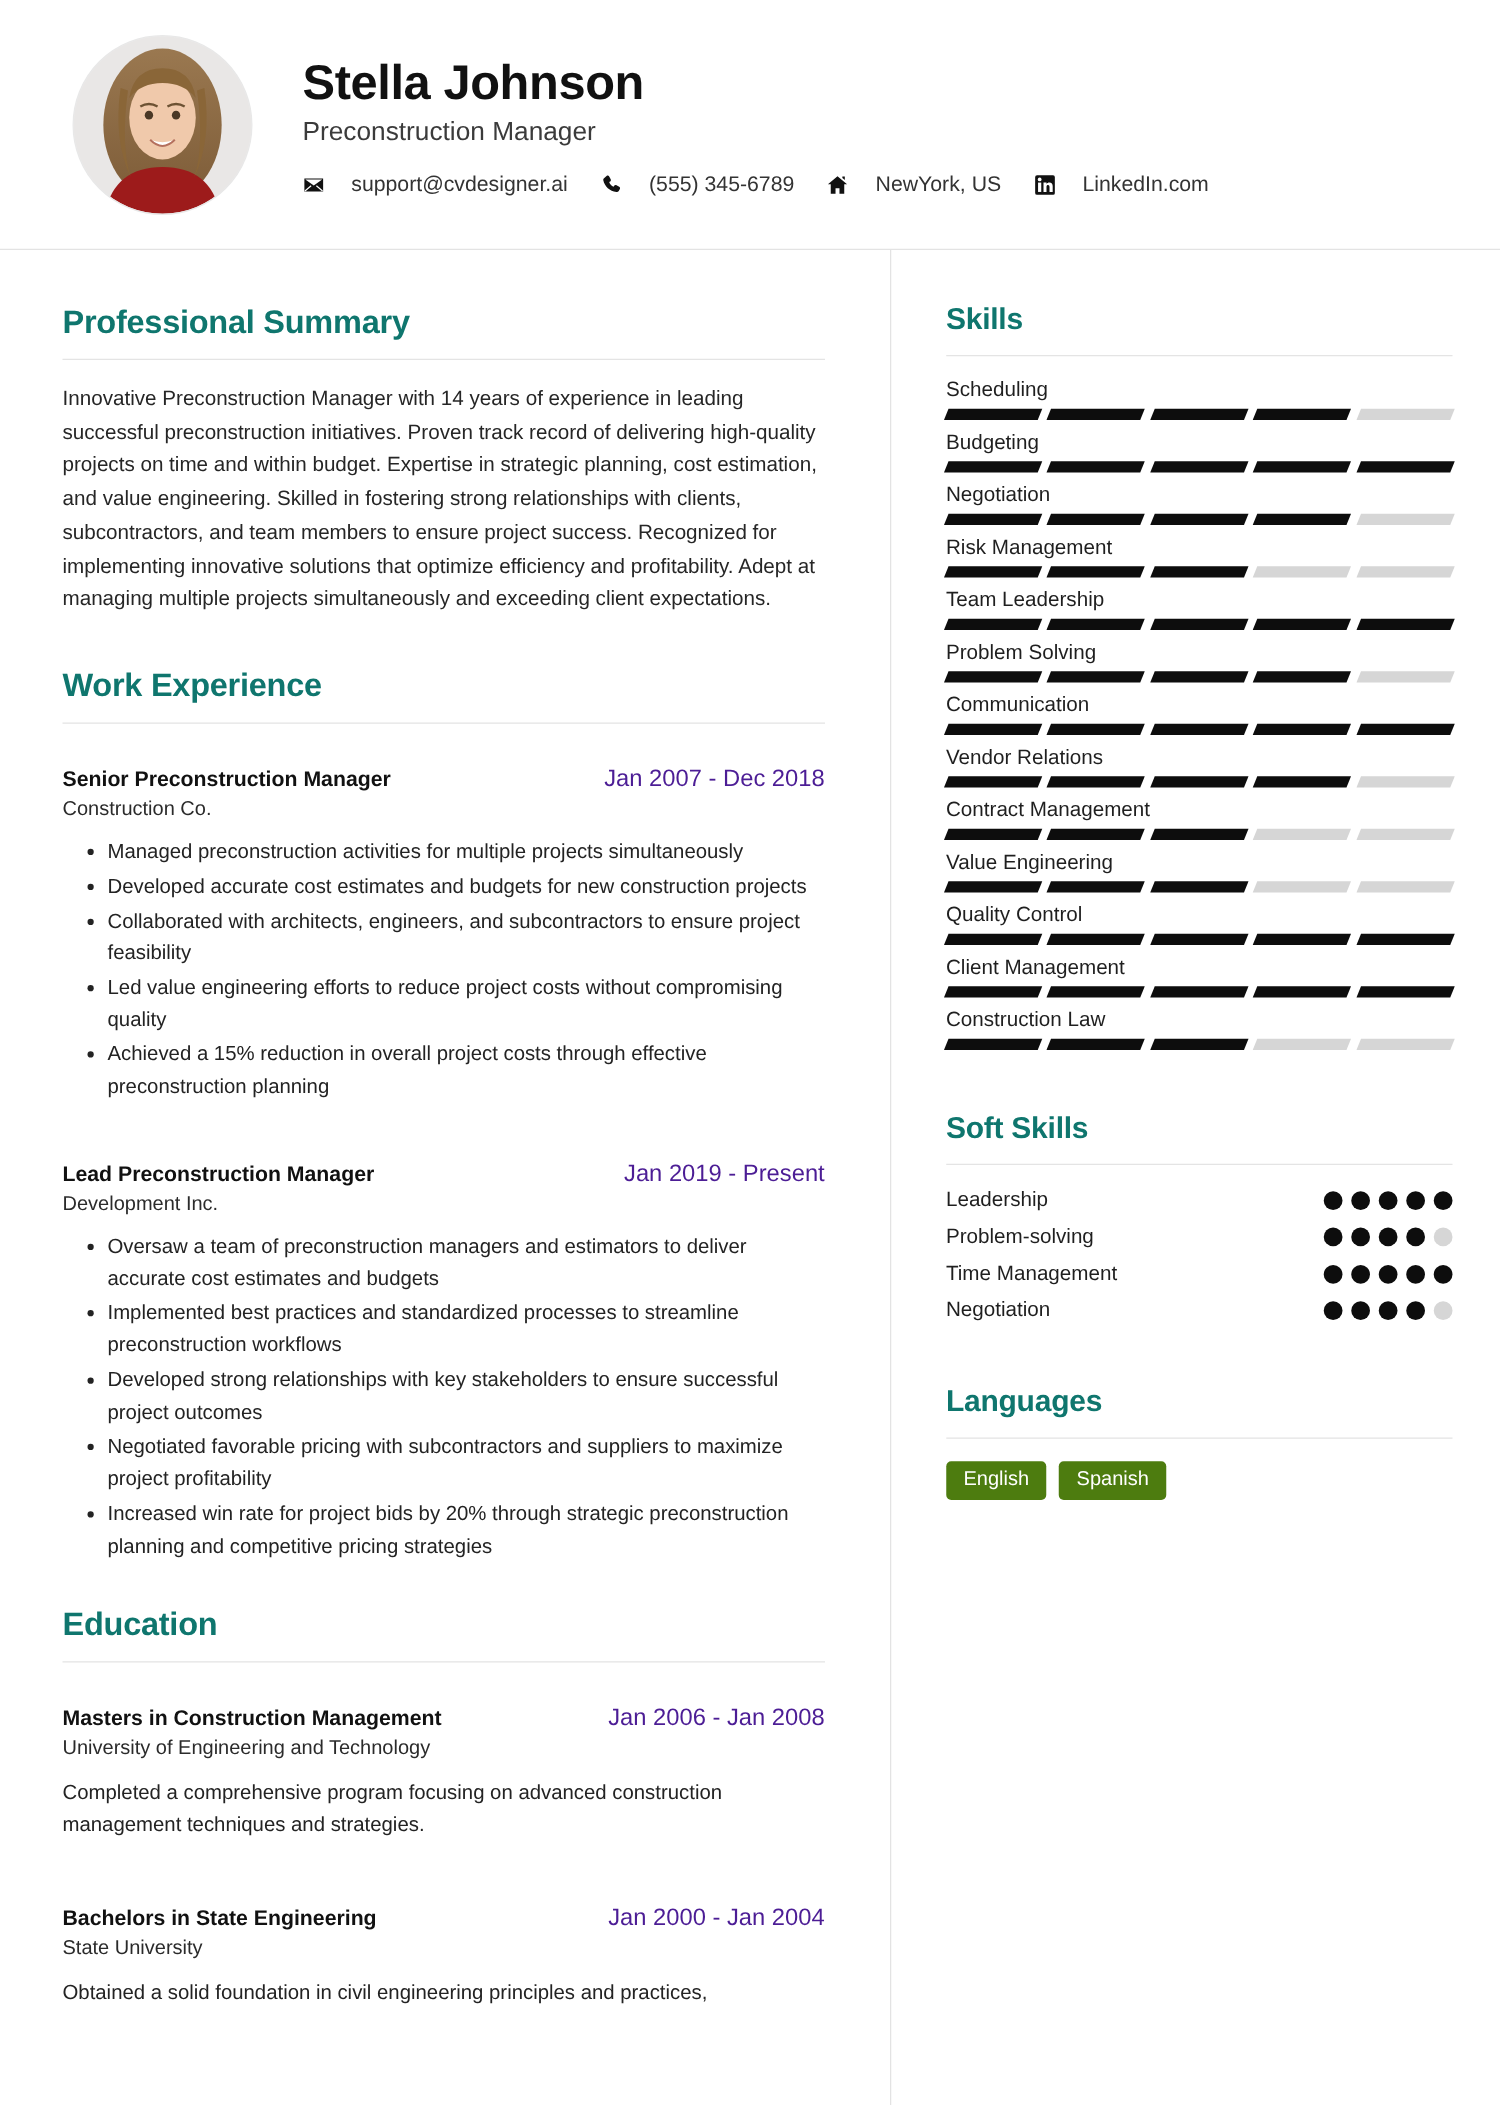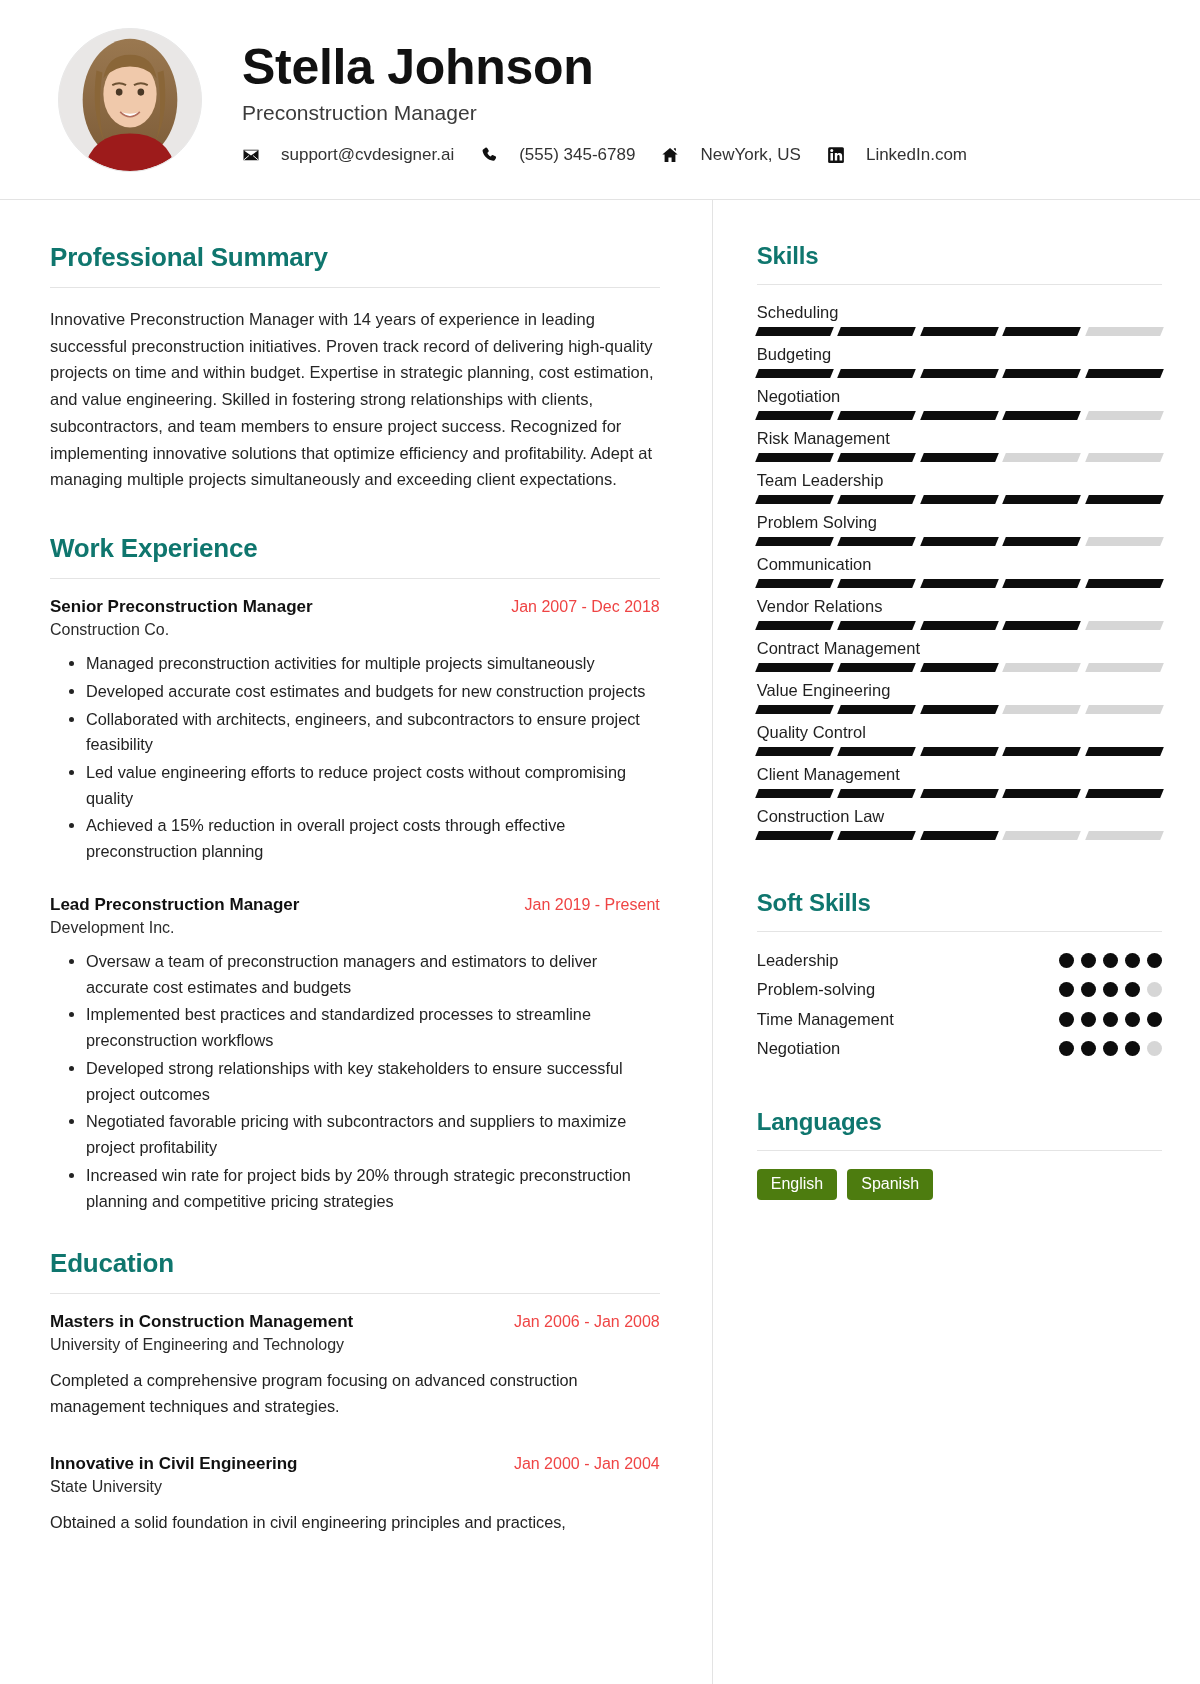--- a/index.html
+++ b/index.html
@@ -34,21 +34,21 @@
     overflow: hidden;
     flex: 0 0 144px;
     border: 1px solid #e8e8e8;
     background: #eceaea;
     position: relative;
   }
   .avatar-svg { display:block; width:100%; height:100%; }
 
   .head-text { margin-left: 40px; padding-top: 4px; }
   .name {
-    font-size: 50px;
+    font-size: 39px;
     font-weight: 700;
     letter-spacing: -0.3px;
     line-height: 1.12;
     color: #111;
   }
   .role {
     font-size: 21px;
     font-weight: 400;
     color: #3b3b3b;
     margin-top: 6px;
@@ -110,24 +110,25 @@
     display: flex;
     justify-content: space-between;
     align-items: baseline;
   }
   .entry-title {
     font-size: 17px;
     font-weight: 700;
     color: #111;
   }
   .entry-date {
-    font-size: 16px;
-    color: #ef4444;
+    font-size: 19px;
+    color: #4c1d95;
     white-space: nowrap;
     margin-left: 16px;
+    margin-top: 16px;
   }
   .entry-sub {
     font-size: 16px;
     color: #2b2b2b;
     margin-top: 4px;
   }
   .bullets {
     margin: 12px 0 0 0;
     padding-left: 36px;
   }
@@ -336,21 +337,21 @@
             <span class="entry-date">Jan 2006 - Jan 2008</span>
           </div>
           <div class="entry-sub">University of Engineering and Technology</div>
           <p class="edu-desc">Completed a comprehensive program focusing on advanced construction management techniques and strategies.</p>
         </div>
 
         <div class="entry-spacer-lg"></div>
 
         <div class="entry">
           <div class="entry-head">
-            <span class="entry-title">Innovative in Civil Engineering</span>
+            <span class="entry-title">Bachelors in State Engineering</span>
             <span class="entry-date">Jan 2000 - Jan 2004</span>
           </div>
           <div class="entry-sub">State University</div>
           <p class="edu-desc">Obtained a solid foundation in civil engineering principles and practices,</p>
         </div>
       </section>
     </div>
 
     <div class="col-right">
 

